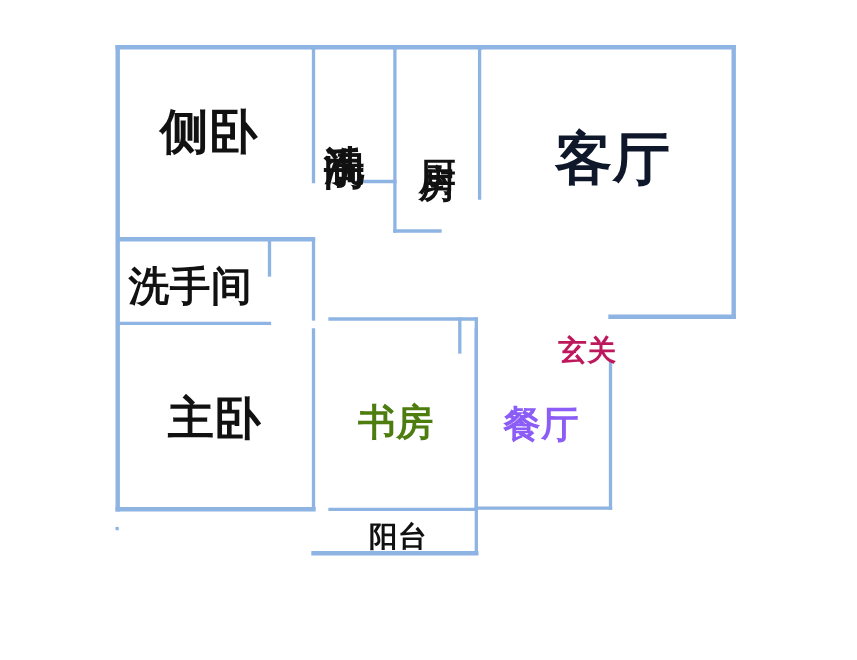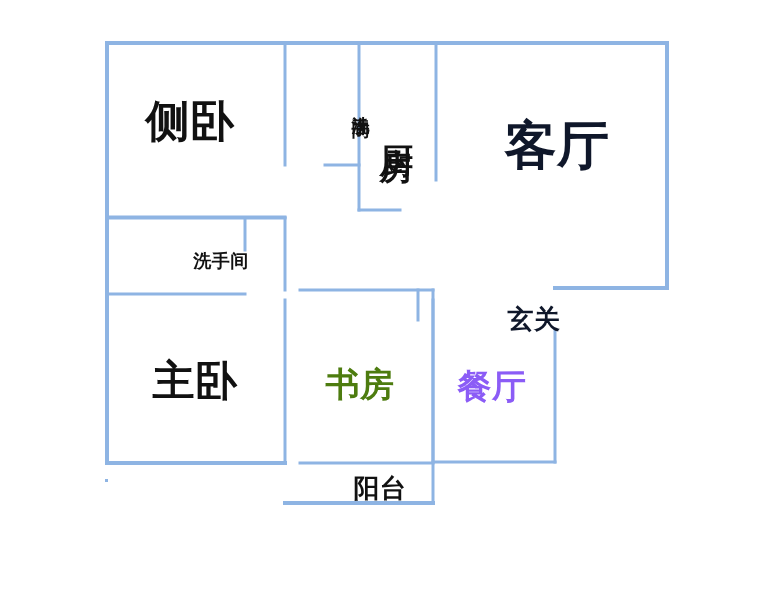--- a/index.html
+++ b/index.html
@@ -30,21 +30,21 @@
     text-align: center;
     letter-spacing: 0.5px;
     font-family: "DejaVu Sans", "Liberation Sans", sans-serif;
     transform: translate(-50%, -50%);
     user-select: none;
   }
   .lbl-xxl { font-size: 52px; }
   .lbl-xl  { font-size: 44px; text-align: center; }
   .lbl-lg  { font-size: 42px; }
   .lbl-md  { font-size: 34px; }
-  .lbl-sm  { font-size: 18px; margin-left: 48px; }
+  .lbl-sm  { font-size: 37px; }
   .lbl-xs  { font-size: 26px; }
   .vertical {
     writing-mode: vertical-rl;
     text-orientation: upright;
     letter-spacing: 2px;
   }
 </style>
 </head>
 <body>
 
@@ -88,15 +88,15 @@
 
 <div id="labels">
     <div class="room-label lbl-xl" style="left: 190px; top: 121px; color: rgb(17, 17, 17);">侧卧</div>
     <div class="room-label lbl-sm vertical" style="left: 312px; top: 104px; color: rgb(17, 17, 17);">洗手间</div>
     <div class="room-label lbl-md vertical" style="left: 396px; top: 120px; color: rgb(17, 17, 17);">厨房</div>
     <div class="room-label lbl-xxl" style="left: 557px; top: 145px; color: #0f172a;">客厅</div>
     <div class="room-label lbl-sm" style="left: 173px; top: 261px; color: rgb(17, 17, 17);">洗手间</div>
     <div class="room-label lbl-lg" style="left: 195px; top: 381px; color: rgb(17, 17, 17); text-align: right;">主卧</div>
     <div class="room-label lbl-md" style="left: 360px; top: 385px; color: #4d7c0f;">书房</div>
     <div class="room-label lbl-md" style="left: 492px; top: 390px; color: #8b5cf6; font-family: Liberation Mono, monospace;">餐厅</div>
-    <div class="room-label lbl-xs" style="left: 534px; top: 320px; color: #0f172a;">玄关</div>
-    <div class="room-label lbl-xs" style="left: 380px; top: 489px; color: rgb(17, 17, 17);">阳台</div>
+    <div class="room-label lbl-xs" style="left: 534px; top: 320px; color: #be185d;">玄关</div>
+    <div class="room-label lbl-xs" style="left: 362px; top: 489px; color: rgb(17, 17, 17);">阳台</div>
   </div>
 
 </body></html>

